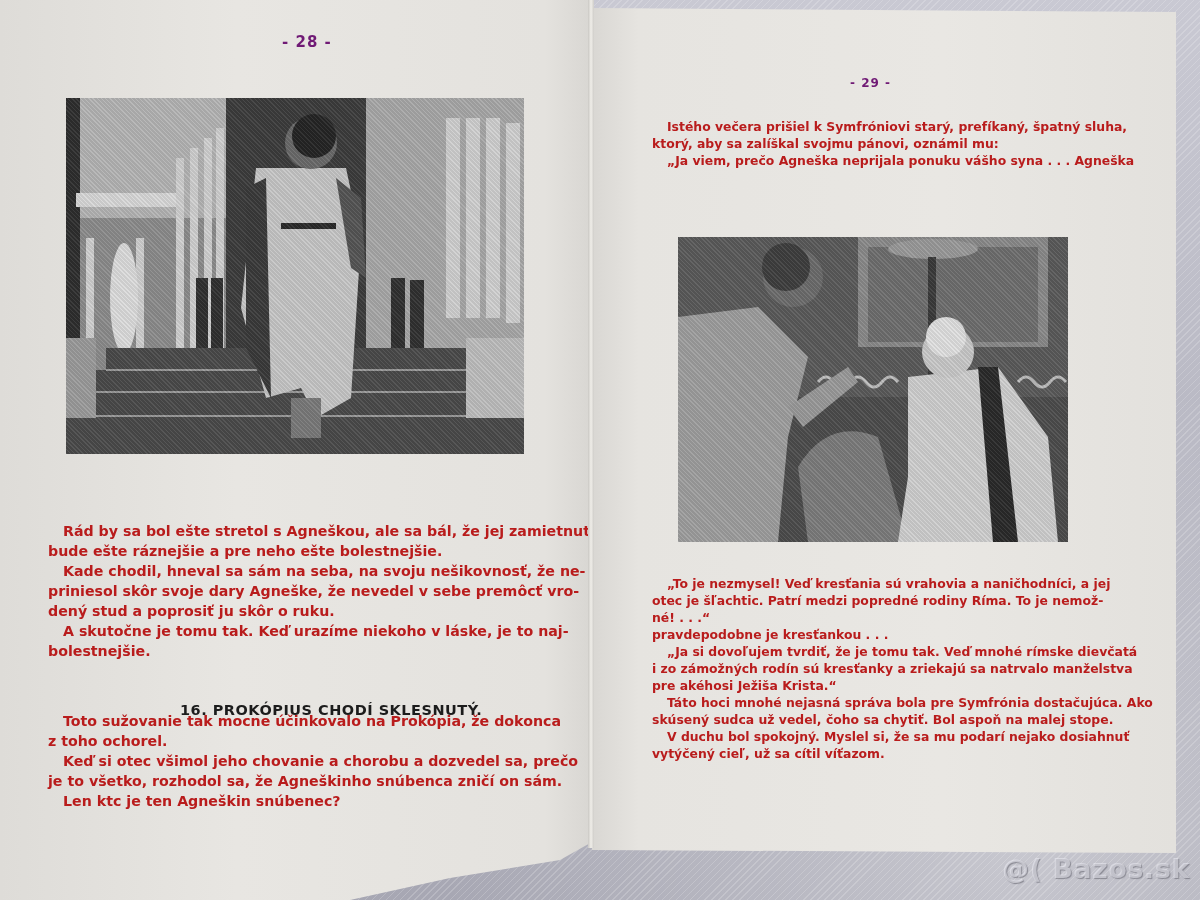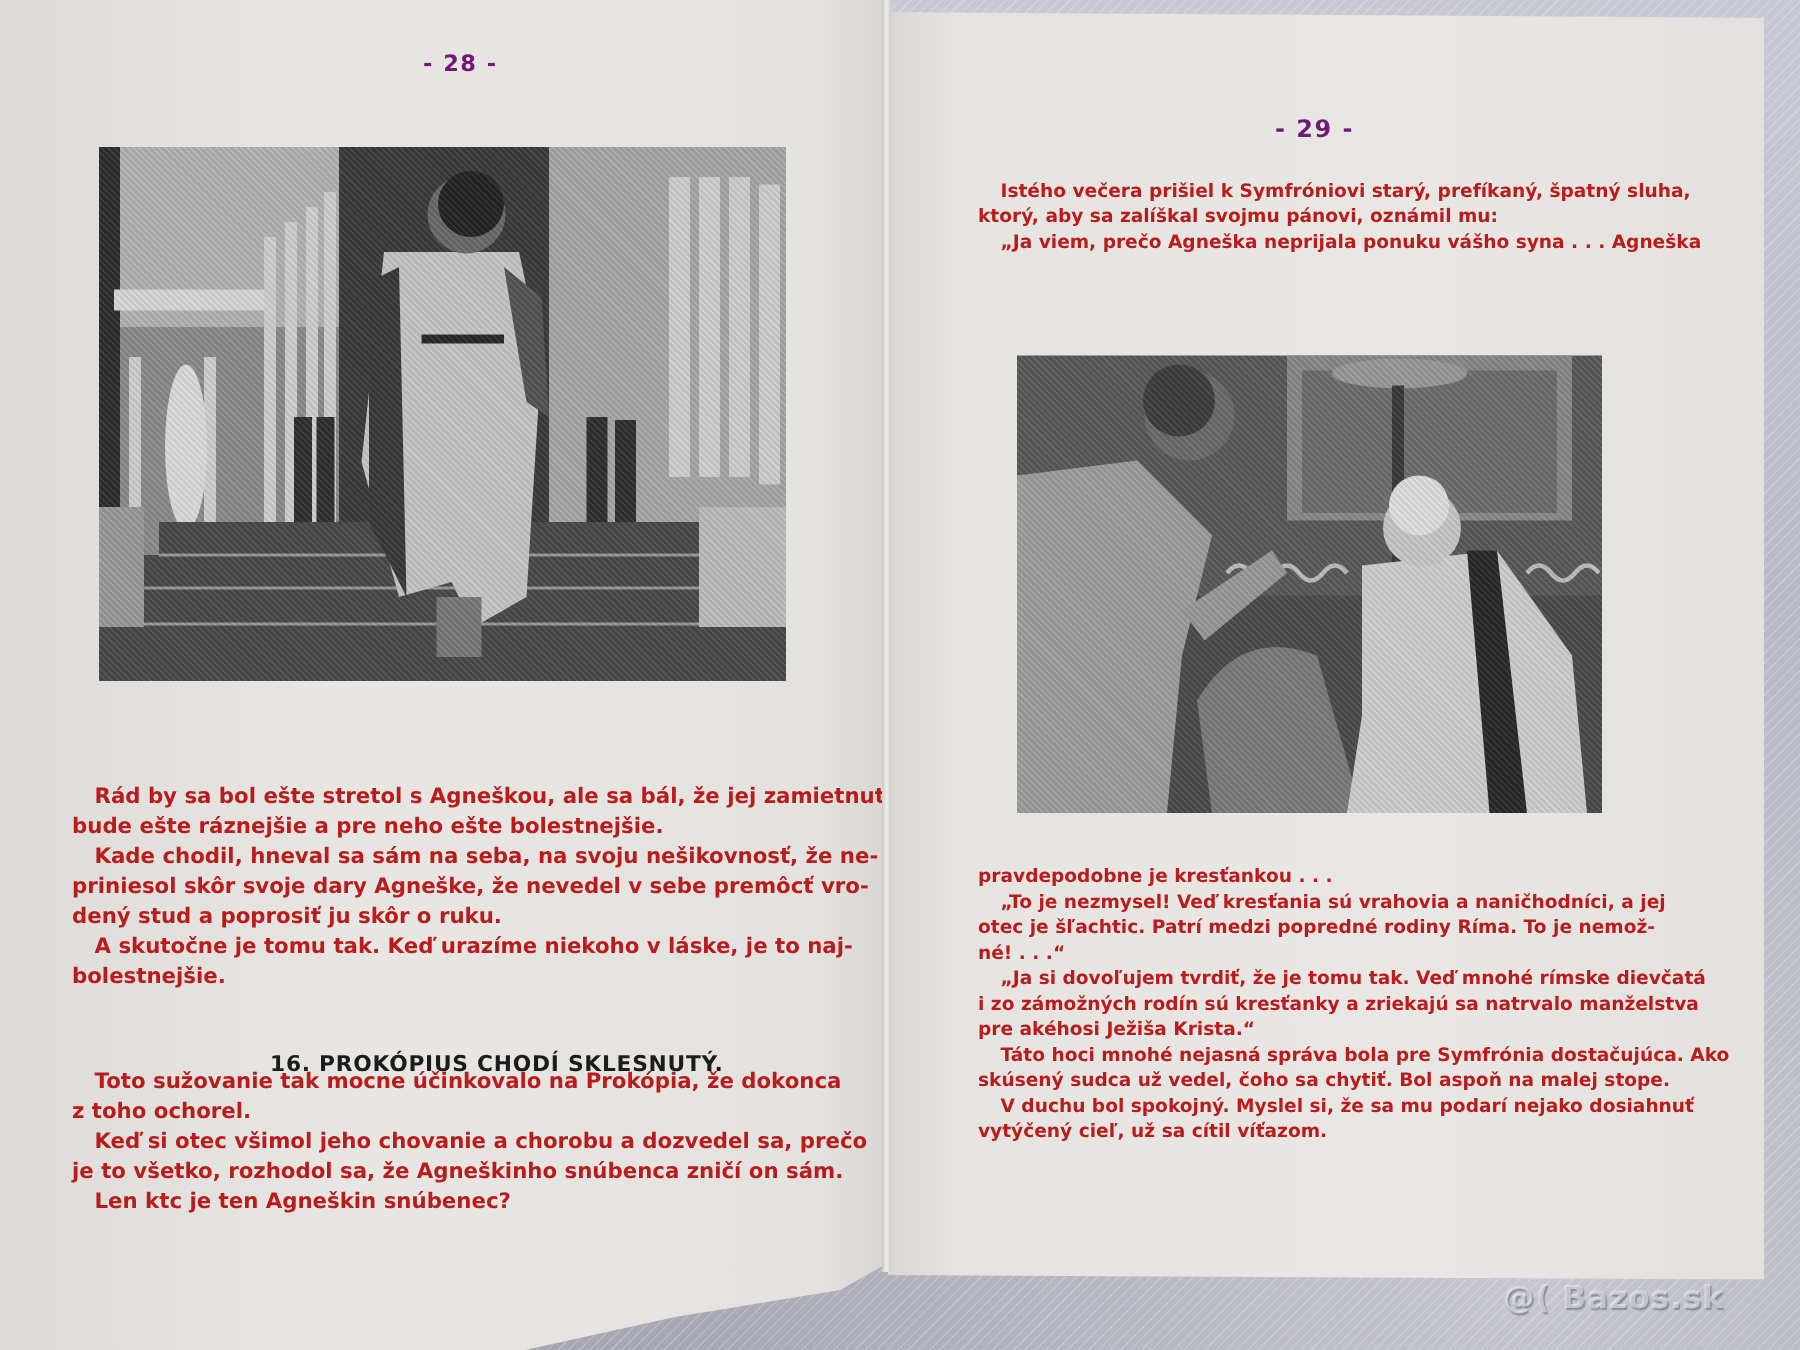--- a/index.html
+++ b/index.html
@@ -50,21 +50,21 @@
     .right-text { left: 652px; width: 448px; font-size: 12.4px; line-height: 17px; }
     .para { margin: 0; text-align: justify; }
     .para .ln { display: block; white-space: nowrap; }
     .para .ln.indent { padding-left: 15px; }
     .chapter-title {
       position: absolute; left: 180px; top: 664px; font-size: 14.5px; font-weight: bold;
       letter-spacing: 0.5px; color: #1c1c1c; margin-top: 38px;
     }
     .watermark {
       position: absolute; left: 1002px; top: 853px; font-family: "DejaVu Sans", sans-serif;
-      font-size: 21px; font-weight: bold; color: rgba(240,240,248,0.55);
+      font-size: 27px; font-weight: bold; color: rgba(240,240,248,0.55);
       text-shadow: 1px 1px 1px rgba(90,90,100,0.55);
       letter-spacing: 0.5px;
       text-align: right;
     }
     .hatch {
       position: absolute; inset: 0;
       background: repeating-linear-gradient(45deg, rgba(255,255,255,0.07) 0 1px, rgba(0,0,0,0.07) 1px 3px);
       pointer-events: none;
     }
   </style>
@@ -155,21 +155,21 @@
     <span class="ln indent">Keď si otec všimol jeho chovanie a chorobu a dozvedel sa, prečo</span>
     <span class="ln">je to všetko, rozhodol sa, že Agneškinho snúbenca zničí on sám.</span>
   </p>
   <p class="para">
     <span class="ln indent">Len ktc je ten Agneškin snúbenec?</span>
   </p>
 </div>
 
 <div class="page page-right"></div>
 <div class="spine"></div>
-<div class="page-num" style="left:850px; top:76px; font-size:16px;">- 29 -</div>
+<div class="page-num" style="left:850px; top:76px; font-size:12px;">- 29 -</div>
 
 <div class="text-block right-text" style="top:118px;">
   <p class="para">
     <span class="ln indent">Istého večera prišiel k Symfróniovi starý, prefíkaný, špatný sluha,</span>
     <span class="ln">ktorý, aby sa zalíškal svojmu pánovi, oznámil mu:</span>
   </p>
   <p class="para">
     <span class="ln indent">„Ja viem, prečo Agneška neprijala ponuku vášho syna . . . Agneška</span>
   </p>
 </div>
@@ -197,28 +197,28 @@
     <path d="M230 140 L320 130 L370 200 L380 305 L220 305 L230 240 Z" fill="#cfcfcf"></path>
     <path d="M300 130 L320 130 L340 305 L315 305 Z" fill="#2a2a2a"></path>
     <circle cx="270" cy="115" r="26" fill="#c8c8c8"></circle>
     <circle cx="268" cy="100" r="20" fill="#e0e0e0"></circle>
   </svg>
   <div class="hatch"></div>
 </div>
 
 <div class="text-block right-text" style="top:575px;">
   <p class="para">
-    <span class="ln">pravdepodobne je kresťankou . . .</span>
-  </p>
-  <p class="para">
     <span class="ln indent">„To je nezmysel! Veď kresťania sú vrahovia a naničhodníci, a jej</span>
     <span class="ln">otec je šľachtic. Patrí medzi popredné rodiny Ríma. To je nemož-</span>
     <span class="ln">né! . . .“</span>
   </p>
   <p class="para">
+    <span class="ln">pravdepodobne je kresťankou . . .</span>
+  </p>
+  <p class="para">
     <span class="ln indent">„Ja si dovoľujem tvrdiť, že je tomu tak. Veď mnohé rímske dievčatá</span>
     <span class="ln">i zo zámožných rodín sú kresťanky a zriekajú sa natrvalo manželstva</span>
     <span class="ln">pre akéhosi Ježiša Krista.“</span>
   </p>
   <p class="para">
     <span class="ln indent">Táto hoci mnohé nejasná správa bola pre Symfrónia dostačujúca. Ako</span>
     <span class="ln">skúsený sudca už vedel, čoho sa chytiť. Bol aspoň na malej stope.</span>
   </p>
   <p class="para">
     <span class="ln indent">V duchu bol spokojný. Myslel si, že sa mu podarí nejako dosiahnuť</span>

